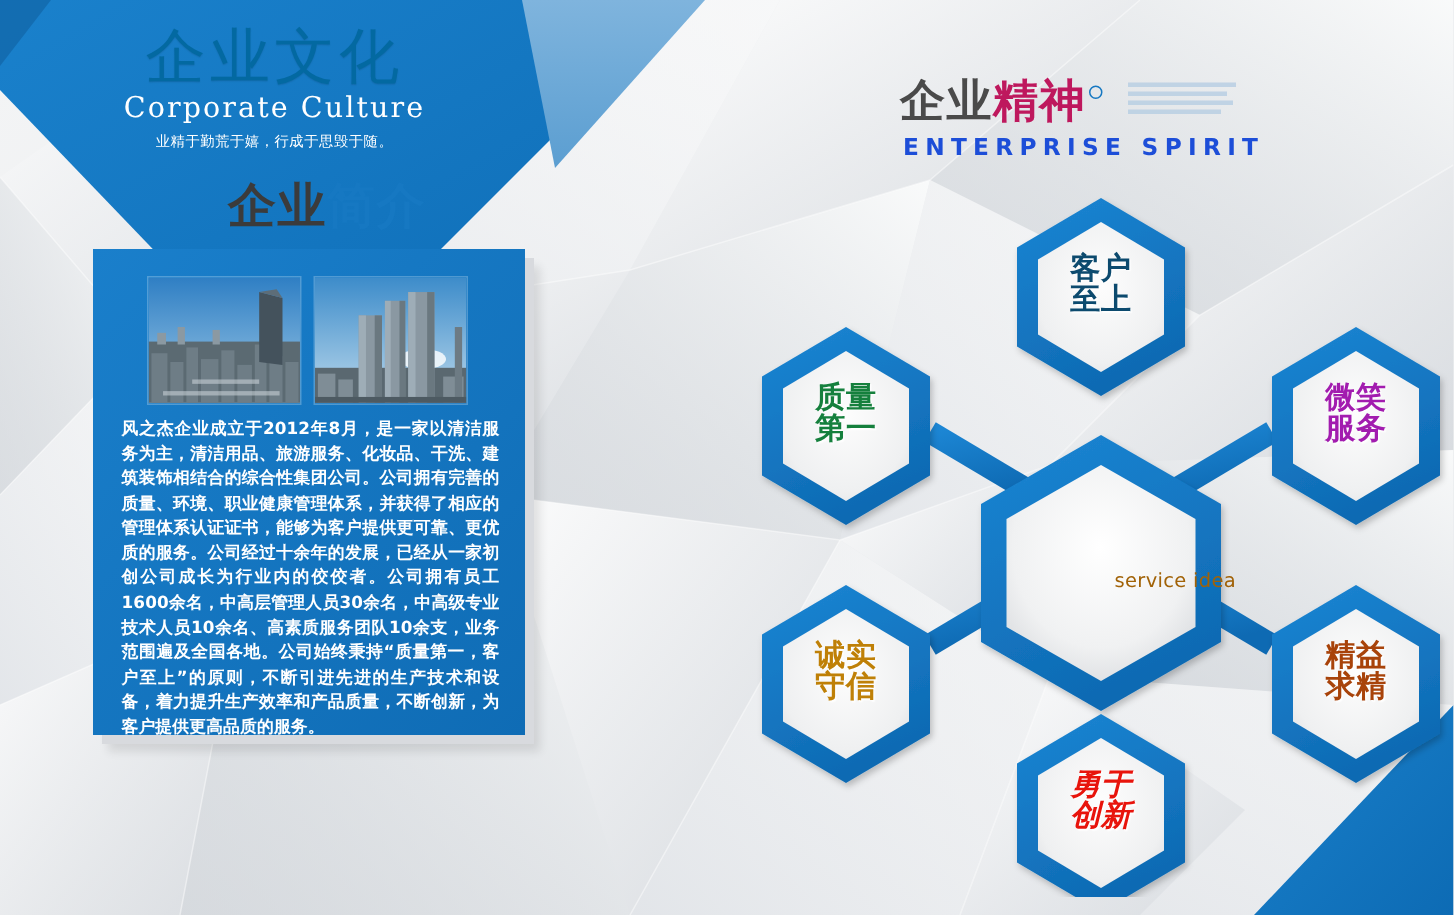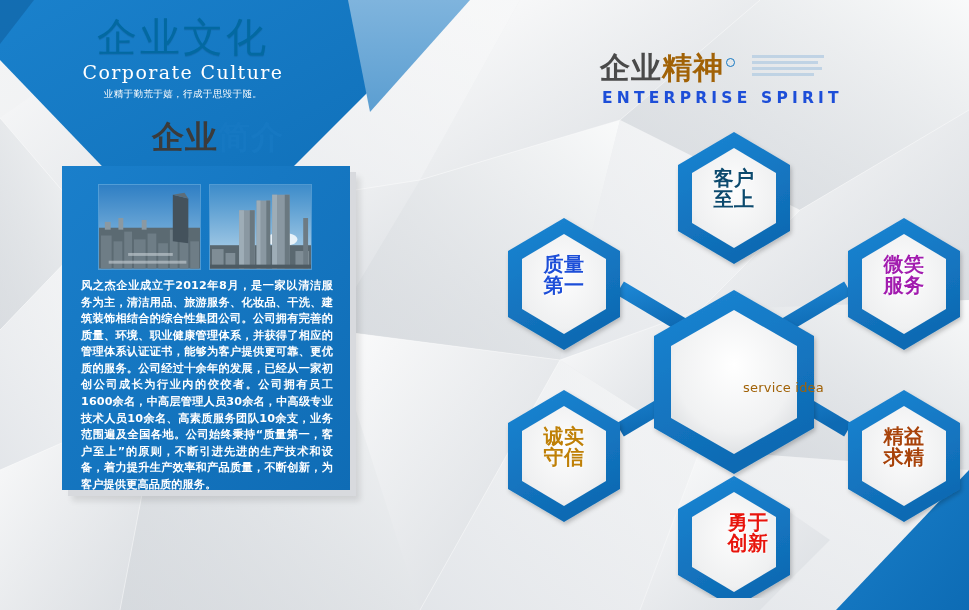--- a/index.html
+++ b/index.html
@@ -70,21 +70,21 @@
     font-weight:bold;
   }
 
   
   .spirit-head { position:absolute; left:600px; top:53px; width:310px; }
   .spirit-cn {
     font-size:30px; font-weight:bold; letter-spacing:1px;
     white-space:nowrap; line-height:1;
   }
   .spirit-cn .g1 { color:#4a4a4a; }
-  .spirit-cn .g2 { color:#a16207; }
+  .spirit-cn .g2 { color:#be185d; }
   .spirit-mark {
     display:inline-block; width:9px; height:9px; border:1.6px solid #1678c2;
     border-radius:50%; vertical-align:super; margin-left:2px;
   }
   .spirit-en {
     margin-top:6px; margin-left:2px;
     font-size:15.5px; color:#1d4ed8; letter-spacing:4.2px;
     font-weight:bold; white-space:nowrap;
   }
   .deco-lines {
@@ -363,35 +363,35 @@
         <polygon points="236,374 278,399 278,449 236,474 194,449 194,399" fill="url(#hexIn)"></polygon>
       </g>
     </svg>
 
     <div class="center-en" style="left:146px; top:262px;">service idea</div>
 
     <div class="hexlabel small" style="left: 186px; top: 50px; width: 100px; color: #0c4a6e;">
       <span class="l">客户</span>
       <span class="l">至上</span>
     </div>
-    <div class="hexlabel small" style="left: 16px; top: 136px; width: 100px; color: #1d4ed8;">
+    <div class="hexlabel small" style="left: 16px; top: 136px; width: 100px; color: #15803d;">
       <span class="l">质量</span>
       <span class="l">第一</span>
     </div>
     <div class="hexlabel small" style="left: 356px; top: 136px; width: 100px; color: #a21caf;">
       <span class="l">微笑</span>
       <span class="l">服务</span>
     </div>
     <div class="hexlabel small" style="left: 16px; top: 308px; width: 100px; color: rgb(191, 128, 7);">
       <span class="l">诚实</span>
       <span class="l">守信</span>
     </div>
     <div class="hexlabel small" style="left: 356px; top: 308px; width: 100px; color: rgb(168, 67, 10);">
       <span class="l">精益</span>
       <span class="l">求精</span>
     </div>
-    <div class="hexlabel small" style="left: 200px; top: 394px; width: 100px; color: rgb(232, 20, 12);">
+    <div class="hexlabel small" style="left: 186px; top: 394px; width: 100px; color: rgb(232, 20, 12); font-style: italic;">
       <span class="l">勇于</span>
       <span class="l">创新</span>
     </div>
   </div>
 
 </div>
 
 </body></html>

